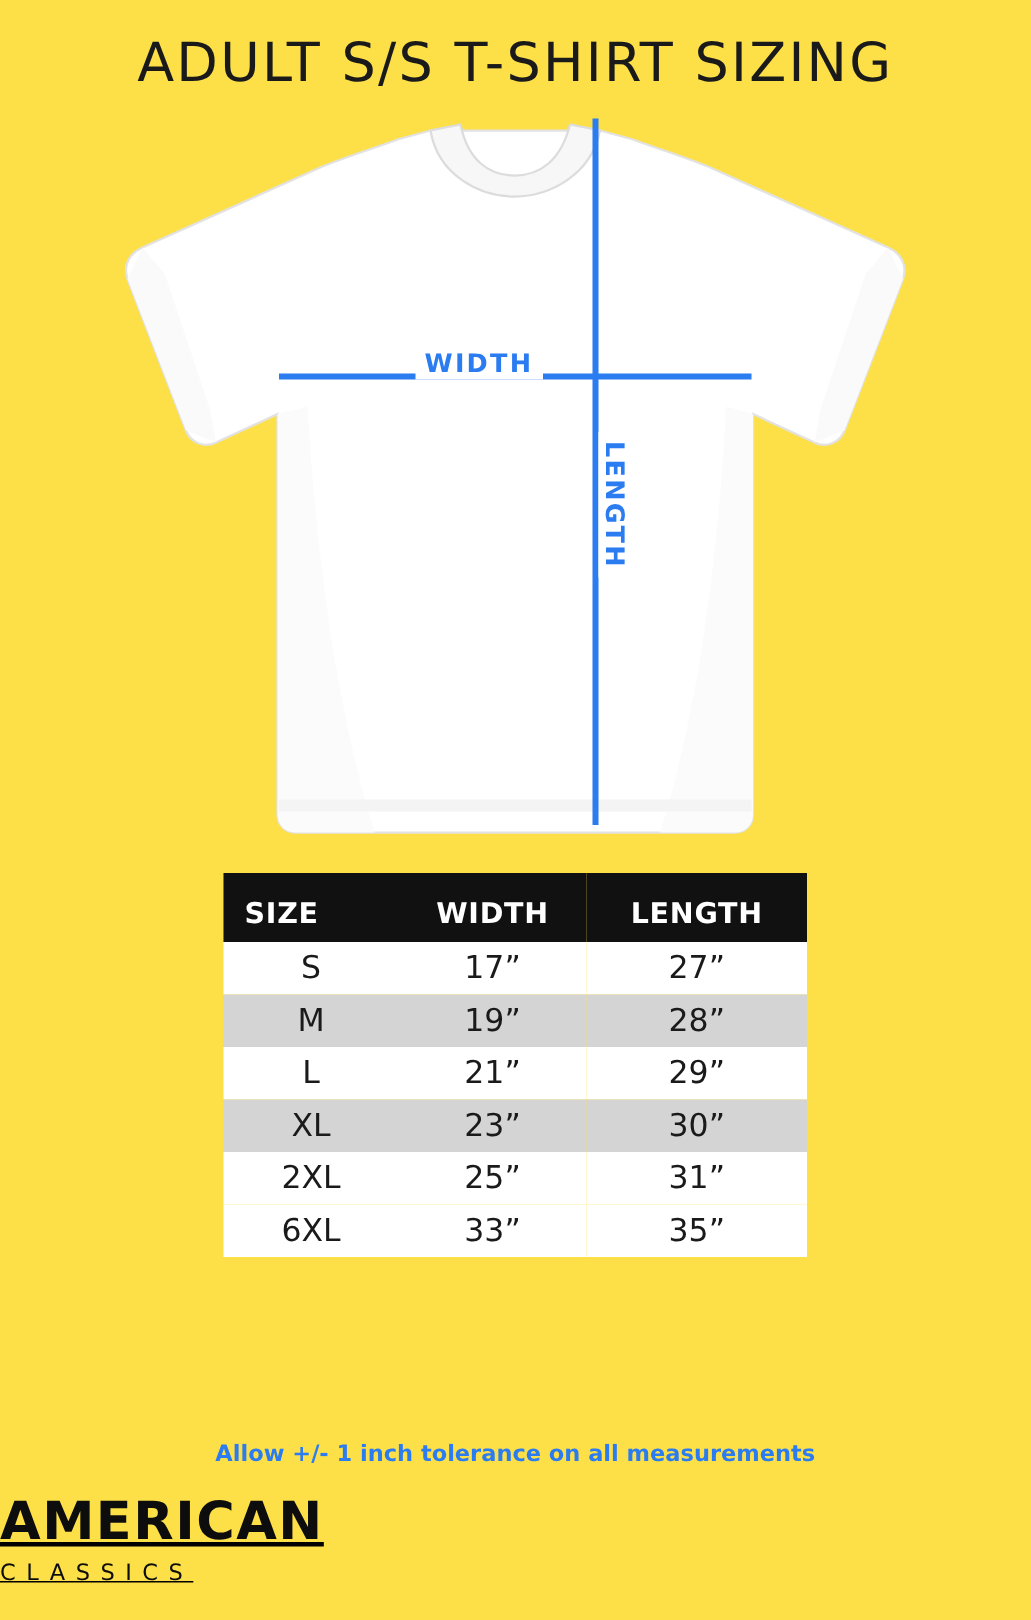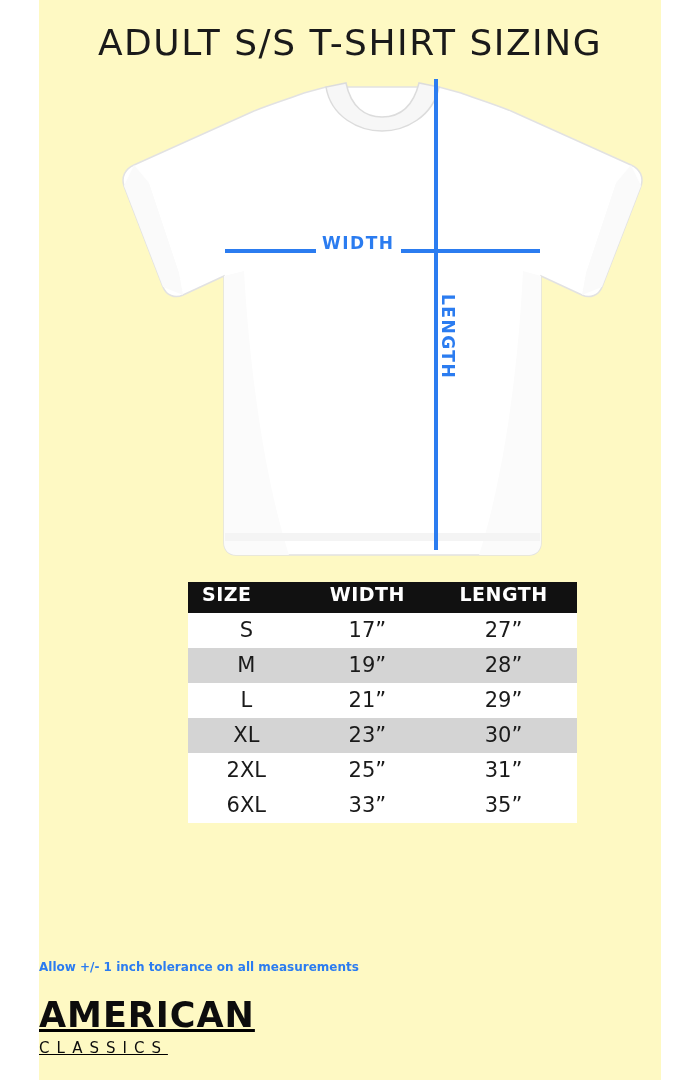--- a/index.html
+++ b/index.html
@@ -4,25 +4,24 @@
 <style>
   * { box-sizing: border-box; margin: 0; padding: 0; }
   html, body {
     width: 687px;
     height: 1080px;
     background: #ffffff;
     font-family: "Liberation Sans", sans-serif;
   }
   .page {
     position: relative;
-    width: 622px;
+    width: 687px;
     height: 1080px;
-    background: #fef9c3;
+    background: #fde047;
     overflow: hidden;
-    margin-left: 39px;
   }
 
   
   .title {
     width: 100%;
     text-align: center;
     font-size: 36px;
     letter-spacing: 1.5px;
     font-weight: 400;
     color: #1a1a1a;
@@ -72,43 +71,43 @@
     width: 100%;
     border-collapse: collapse;
     font-family: "DejaVu Sans", sans-serif;
   }
   thead th {
     background: #111111;
     color: #ffffff;
     font-size: 19px;
     font-weight: bold;
     letter-spacing: 0.5px;
-    padding: 1px 0 8px 0;
+    padding: 16px 0 8px 0;
     text-align: center;
   }
   thead th.size-col { text-align: left; padding-left: 14px; width: 30%; }
   tbody td {
     font-size: 21px;
     color: #1a1a1a;
     text-align: center;
     padding: 5px 0 6px 0;
     font-weight: 400;
   }
   tbody tr.odd td { background: #ffffff; }
   tbody tr.even td { background: #d4d4d4; }
   tbody td.size-col { width: 30%; }
 
   .tolerance {
     position: absolute;
     left: 0;
     top: 960px;
     width: 687px;
-    text-align: left;
+    text-align: center;
     color: #2b7cf0;
-    font-size: 12px;
+    font-size: 15px;
     font-weight: bold;
     font-family: "DejaVu Sans", sans-serif;
   }
 
   .brand {
     position: absolute;
     left: 0;
     top: 995px;
     width: 687px;
     text-align: left;

